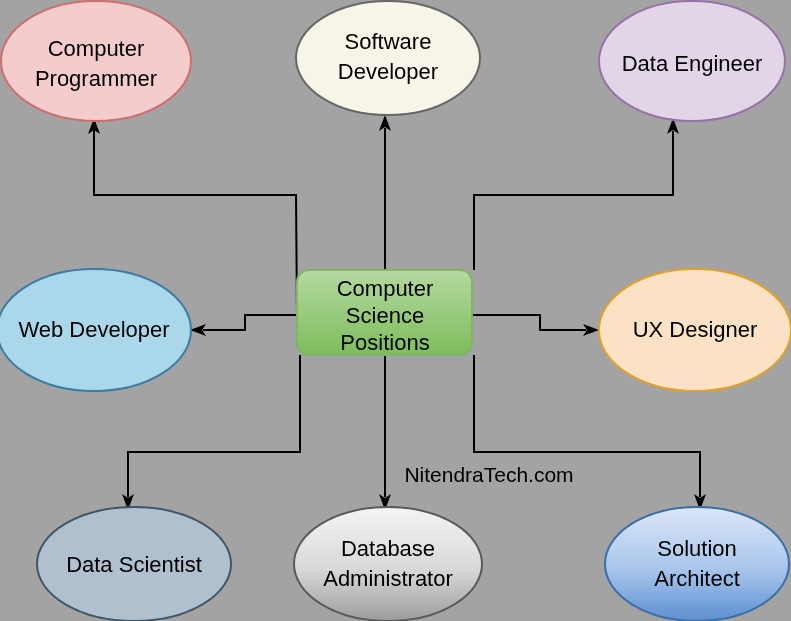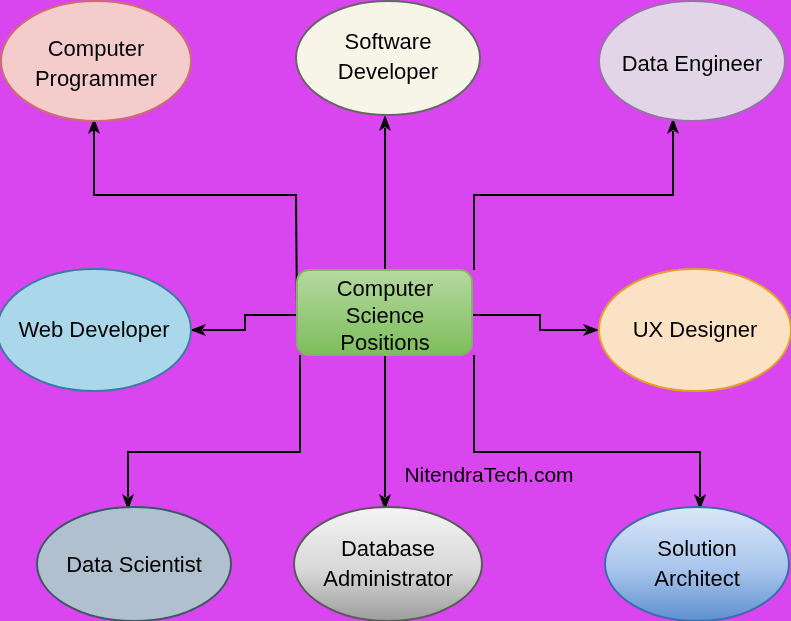--- a/index.html
+++ b/index.html
@@ -10,21 +10,21 @@
   body {
     width: 791px;
     height: 621px;
     font-family: "Liberation Sans", sans-serif;
     overflow: hidden;
   }
   #diagram-root {
     position: relative;
     width: 791px;
     height: 621px;
-    background: #d946ef;
+    background: #a3a3a3;
   }
   svg.diagram-canvas {
     display: block;
     width: 791px;
     height: 621px;
   }
   text.node-label {
     font-family: "Liberation Sans", sans-serif;
     font-size: 22px;
     fill: #000000;

